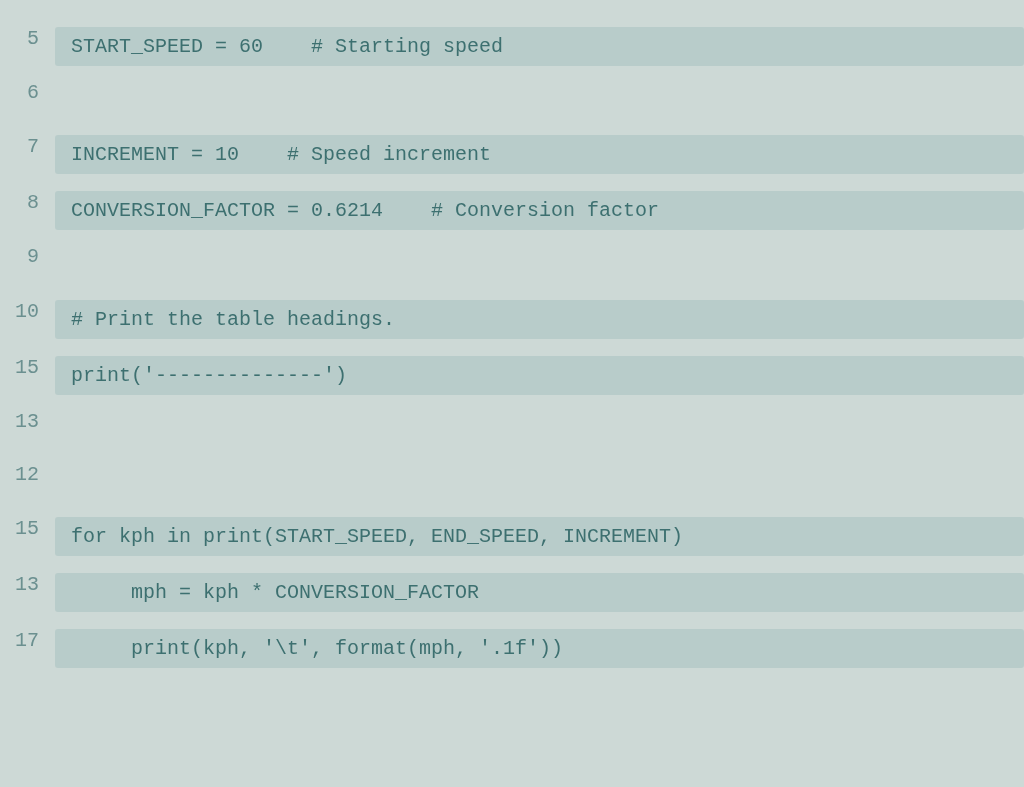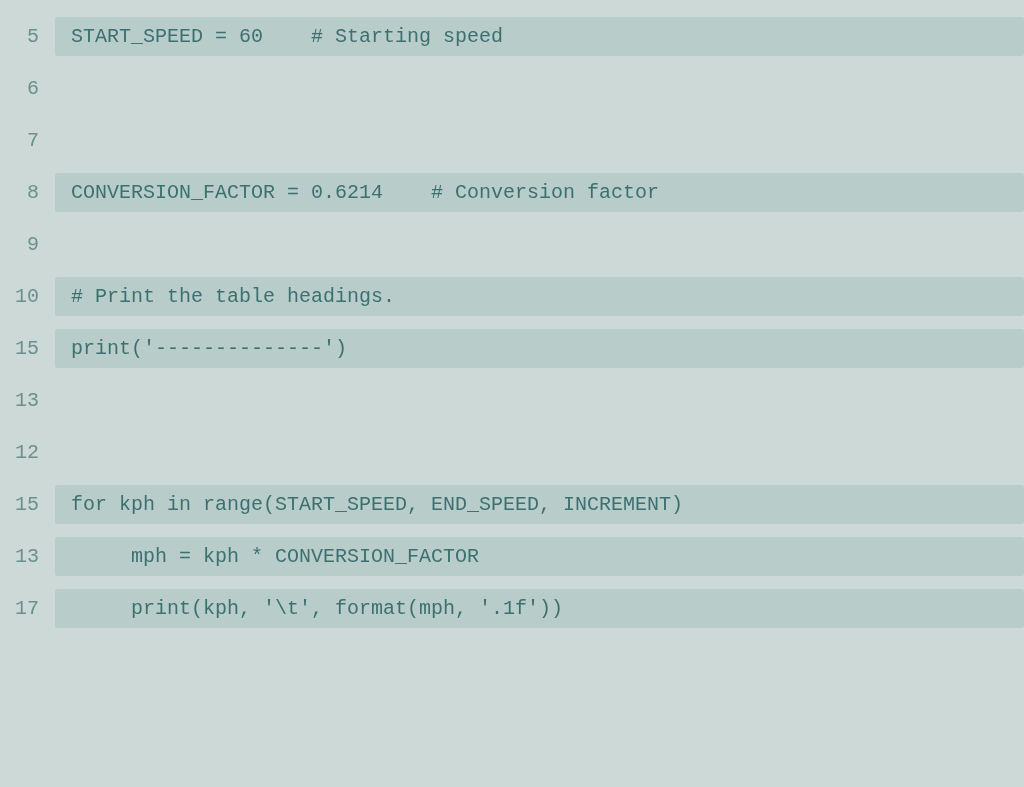--- a/index.html
+++ b/index.html
@@ -42,20 +42,21 @@
       flex-shrink: 0;
     }
 
     .line-content {
       flex: 1;
       padding: 8px 16px;
       font-size: 20px;
       color: #3d7070;
       white-space: pre;
       border-radius: 3px;
+      margin-top: 17px;
     }
 
     .line-content.highlighted {
       background-color: #b8ccca;
     }
 
     .empty-line .line-content {
       min-height: 36px;
     }
   </style>
@@ -65,20 +66,21 @@
 <div class="code-container">
 <div class="code-line">
       <span class="line-number">5</span>
       <span class="line-content highlighted">START_SPEED = 60    # Starting speed</span>
     </div>
     <div class="code-line">
       <span class="line-number">6</span>
     </div>
     <div class="code-line">
       <span class="line-number">7</span>
+      <span class="line-content highlighted">INCREMENT = 10    # Speed increment</span>
     </div>
     <div class="code-line">
       <span class="line-number">8</span>
       <span class="line-content highlighted">CONVERSION_FACTOR = 0.6214    # Conversion factor</span>
     </div>
     <div class="code-line empty-line">
       <span class="line-number">9</span>
       <span class="line-content"></span>
     </div>
     <div class="code-line">
@@ -91,21 +93,21 @@
     </div>
     <div class="code-line empty-line">
       <span class="line-number">13</span>
       <span class="line-content"></span>
     </div>
     <div class="code-line">
       <span class="line-number">12</span>
     </div>
     <div class="code-line">
       <span class="line-number">15</span>
-      <span class="line-content highlighted">for kph in range(START_SPEED, END_SPEED, INCREMENT)</span>
+      <span class="line-content highlighted">for kph in print(START_SPEED, END_SPEED, INCREMENT)</span>
     </div>
     <div class="code-line">
       <span class="line-number">13</span>
       <span class="line-content highlighted">     mph = kph * CONVERSION_FACTOR</span>
     </div>
     <div class="code-line">
       <span class="line-number">17</span>
       <span class="line-content highlighted">     print(kph, '\t', format(mph, '.1f'))</span>
     </div>
   </div>

